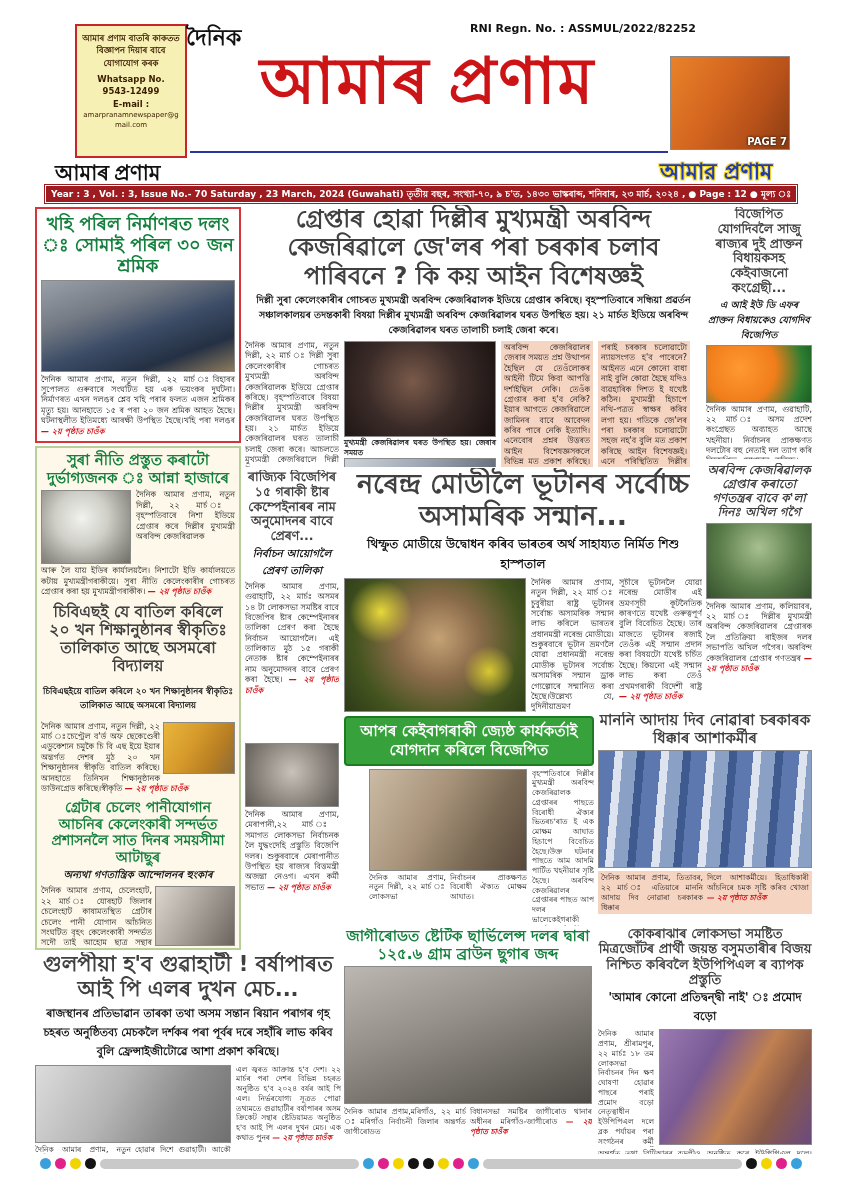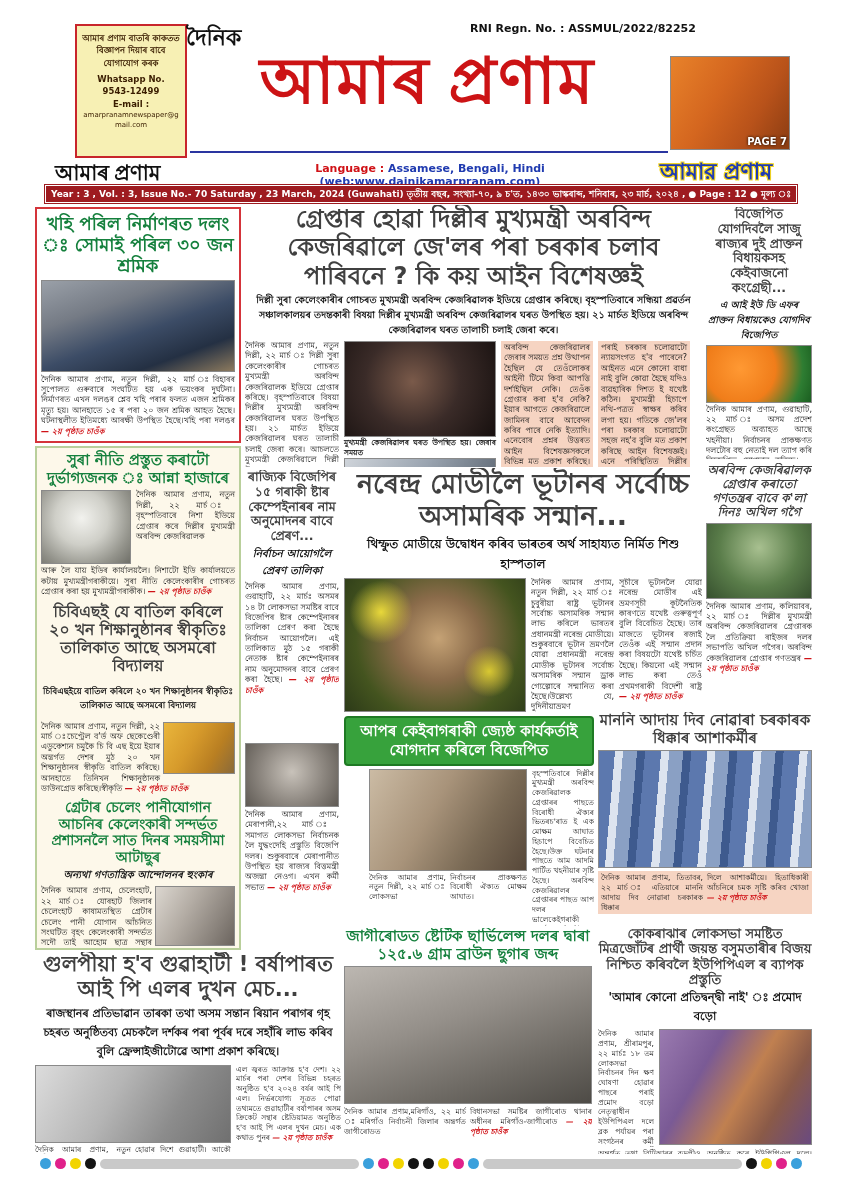--- a/index.html
+++ b/index.html
@@ -85,23 +85,20 @@
 
   <div class="abs masthead" style="left:185px;top:48px;width:485px;">আমাৰ প্ৰণাম</div>
 
   <div class="abs ph ph-header" style="left:670px;top:56px;width:120px;height:94px;">
     <span class="page7">PAGE 7</span>
   </div>
 
   <div class="abs blue-rule" style="left:190px;top:151px;width:478px;"></div>
 
   <div class="abs logo-left" style="left:55px;top:157px;">আমাৰ প্ৰণাম</div>
-  <div class="abs lang-line" style="left:240px;top:162px;width:380px;">
-    <span class="red">Language :</span><span class="blue"> Assamese, Bengali, Hindi (web:www.dainikamarpranam.com)</span>
-  </div>
   <div class="abs logo-right" style="left:660px;top:154px;">আমার প্রণাম</div>
 
   <div class="abs info-bar" style="left:45px;top:185px;width:750px;">Year : 3 , Vol. : 3, Issue No.- 70 Saturday , 23 March, 2024 (Guwahati)  তৃতীয় বছৰ, সংখ্যা-৭০, ৯ চ'ত, ১৪৩০ ভাস্কৰাব্দ, শনিবাৰ, ২৩ মাৰ্চ, ২০২৪ , ● Page : 12 ● মূল্য ঃ ৭.০০ টকা (Rs. 7.00)</div>
 
   <div class="abs box-red clip" style="left:35px;top:207px;width:206px;height:236px;">
     <div class="hl red" style="font-size:18px;">খহি পৰিল নিৰ্মাণৰত দলং ঃ সোমাই পৰিল ৩০ জন শ্ৰমিক</div>
     <div class="ph ph-bridge" style="width:100%;height:92px;margin:3px 0;"></div>
     <div class="bt">
       <span>দৈনিক আমাৰ প্ৰণাম, নতুন দিল্লী, ২২ মাৰ্চ ঃবিহাৰৰ সুপোলত গুৰুবাৰে সংঘটিত হয় এক ভয়ংকৰ দুৰ্ঘটনা। নিৰ্মাণৰত এখন দলঙৰ শ্লেব খহি পৰাৰ ফলত এজন শ্ৰমিকৰ মৃত্যু হয়। আনহাতে ১৫ ৰ পৰা ২০ জন শ্ৰমিক আহত হৈছে। ঘটনাস্থলীত ইতিমধ্যে আৰক্ষী উপস্থিত হৈছে।খহি পৰা দলঙৰ</span>
       <span class="more">— ২য় পৃষ্ঠাত চাওঁক</span>

